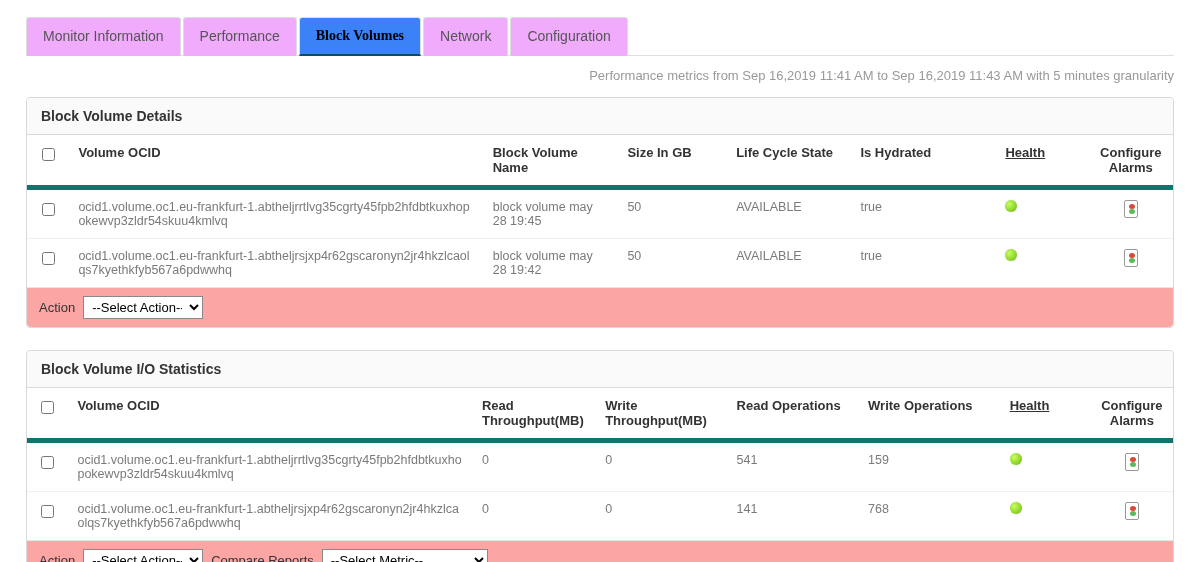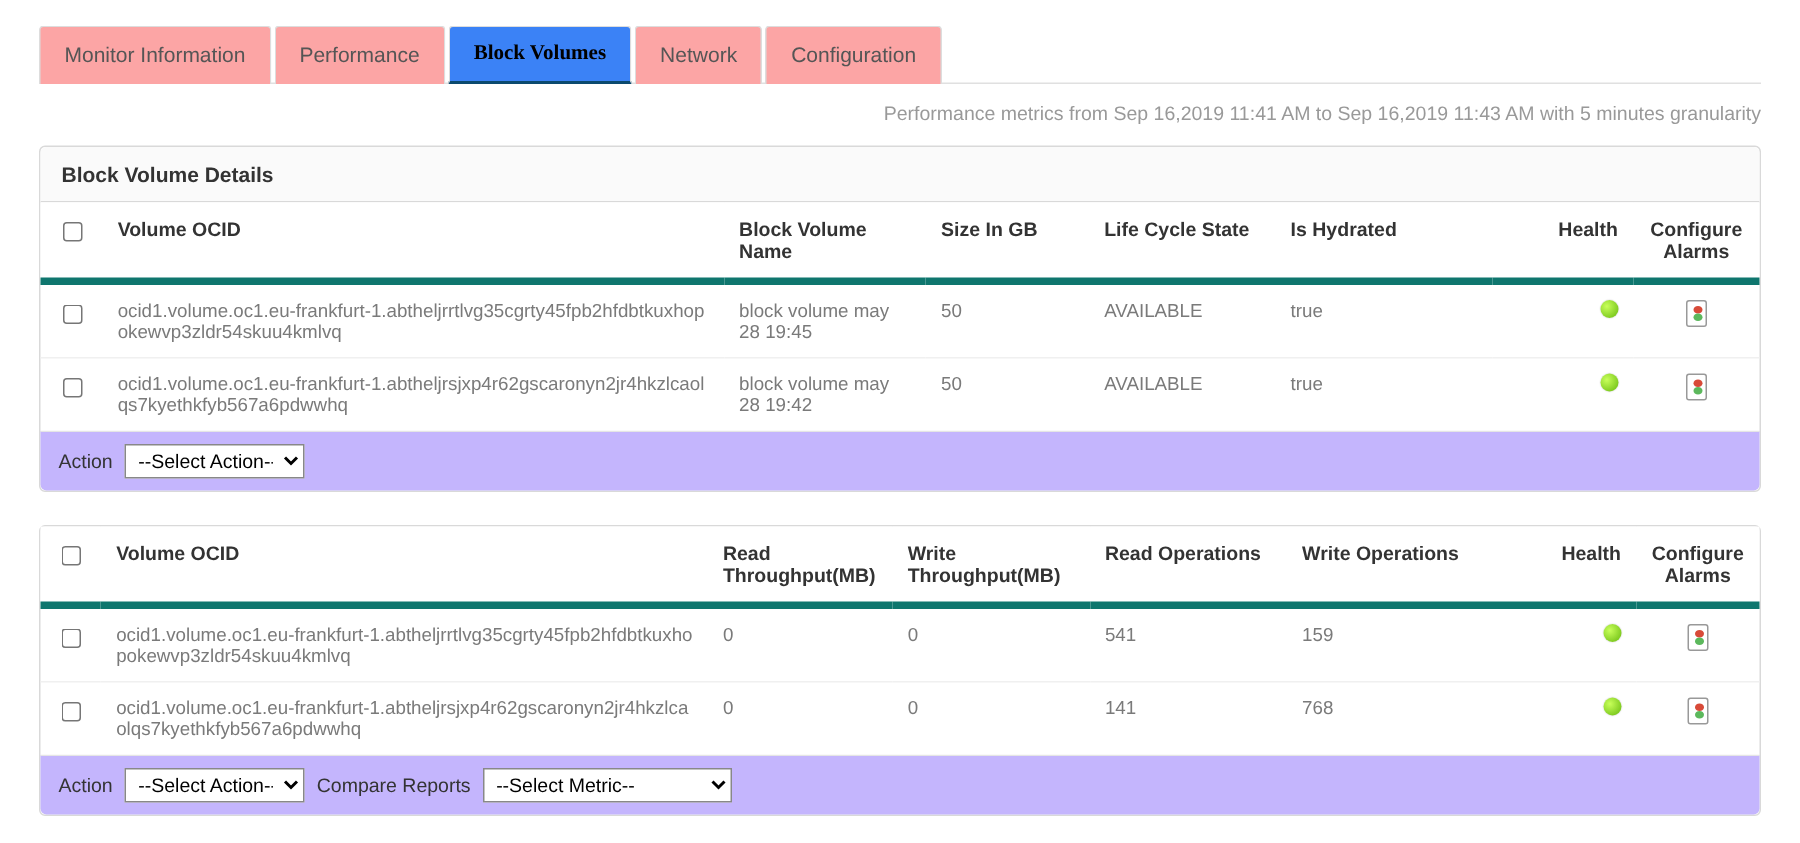--- a/index.html
+++ b/index.html
@@ -12,21 +12,21 @@
     background: #fff;
     width: 1200px;
   }
   .tabs {
     display: flex;
     border-bottom: 1px solid #e0e0e0;
     margin-bottom: 12px;
   }
   .tab {
     padding: 10px 16px;
-    background: #fca5a5;
+    background: #f0abfc;
     border: 1px solid #ddd;
     border-bottom: none;
     margin-right: 2px;
     font-size: 14px;
     color: #555;
     cursor: pointer;
     border-radius: 3px 3px 0 0;
     position: relative;
     top: 1px;
   }
@@ -79,21 +79,21 @@
     border-bottom: 1px solid #f0f0f0;
   }
   tbody tr:last-child td { border-bottom:none; }
   .col-chk { width: 34px; text-align:center; }
   .chk { width:13px; height:13px; }
   .col-ocid { width: 400px; word-break: break-all; }
   .col-name { width: 130px; }
   .col-size { width: 105px; }
   .col-state { width: 120px; }
   .col-hyd { width: 140px; }
-  .col-health { width: 90px; text-align:right; }
+  .col-health { width: 90px; text-align:left;text-decoration:underline; }
   .col-alarm { width: 80px; text-align:center; }
   .col-read-th { width: 120px; }
   .col-write-th { width: 130px; }
   .col-read-op { width: 130px; }
   .col-write-op { width: 140px; }
   .health-dot {
     display:inline-block;
     width:12px;height:12px;border-radius:50%;
     background: radial-gradient(circle at 35% 35%, #c8ff5a, #65b80c);
     box-shadow: 0 0 1px rgba(0,0,0,.3);
@@ -113,21 +113,21 @@
     background:#d84a38;
   }
   .alarm-icon::after {
     content:"";
     position:absolute; left:4px; bottom:3px;
     width:6px;height:5px;border-radius:50%;
     background:#5cb85c;
   }
   .panel-footer {
     padding: 8px 12px;
-    background: #c4b5fd;
+    background: #fca5a5;
     border-top: 1px solid #e5e5e5;
     font-size: 13px;
     display:flex;
     align-items:center;
     gap:8px;
     border-radius: 0 0 4px 4px;
   }
   select {
     font-size: 13px;
     padding: 2px 4px;
@@ -190,20 +190,21 @@
   </table>
   <div class="panel-footer">
     <span>Action</span>
     <select class="sel-action">
       <option>--Select Action--</option>
     </select>
   </div>
 </div>
 
 <div class="panel">
+  <div class="panel-header">Block Volume I/O Statistics</div>
   <table>
     <thead>
       <tr>
         <th class="col-chk"><input type="checkbox" class="chk" style=""></th>
         <th class="col-ocid">Volume OCID</th>
         <th class="col-read-th">Read Throughput(MB)</th>
         <th class="col-write-th">Write Throughput(MB)</th>
         <th class="col-read-op">Read Operations</th>
         <th class="col-write-op">Write Operations</th>
         <th class="col-health">Health</th>

